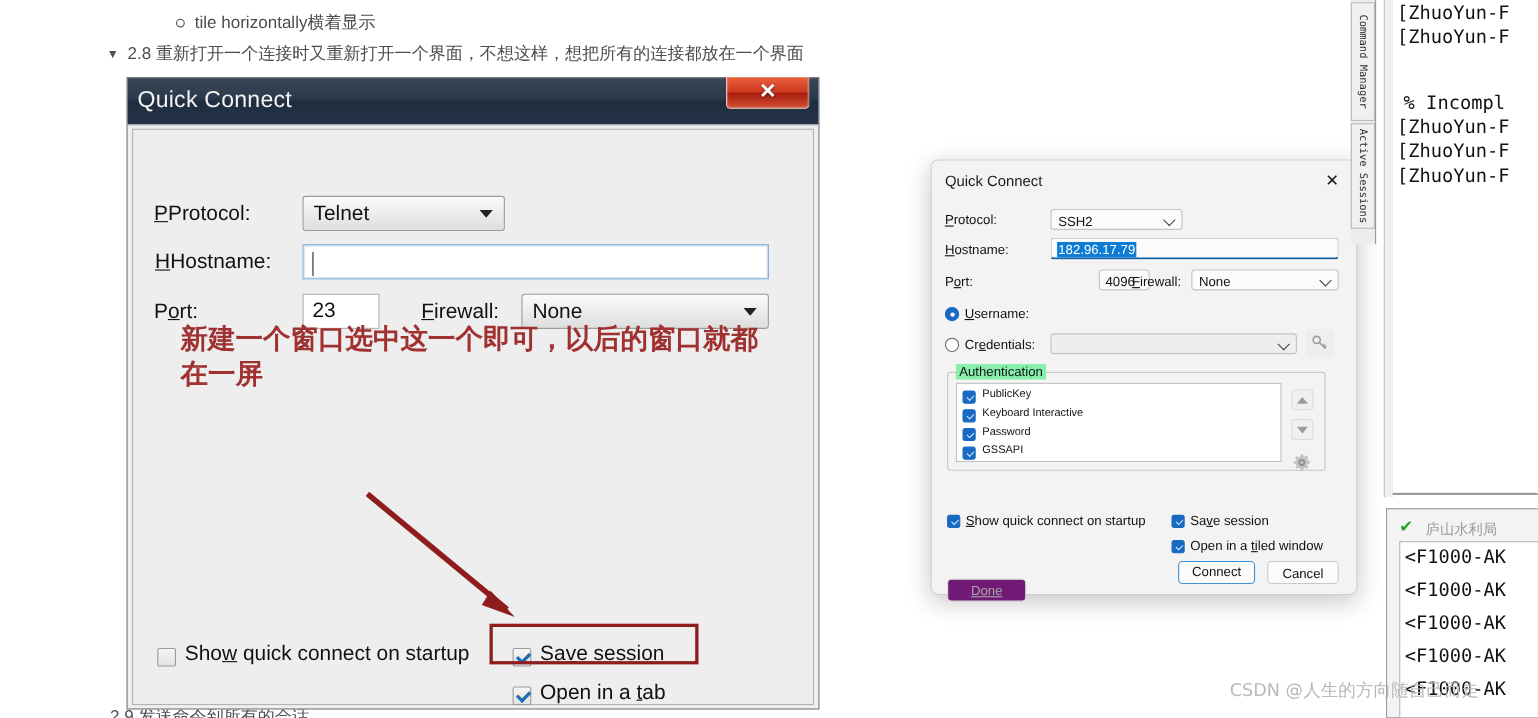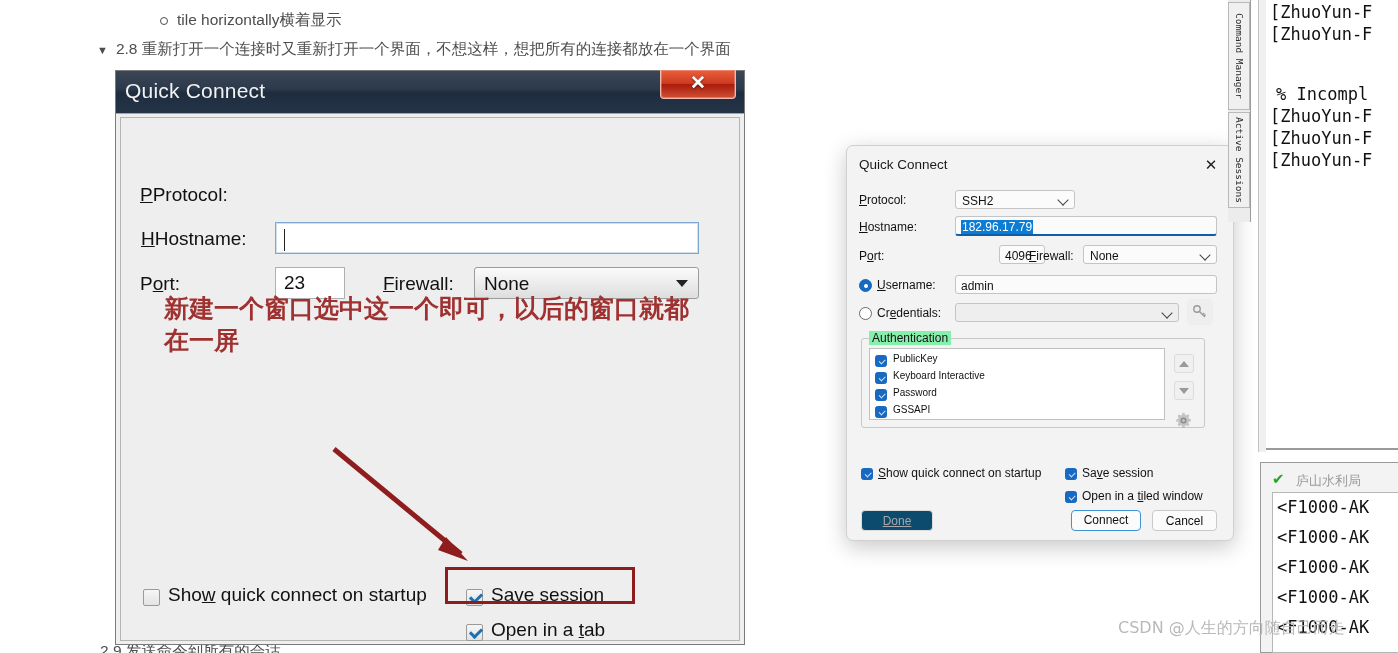--- a/index.html
+++ b/index.html
@@ -154,21 +154,21 @@
   }
   .spin-btn .dn{
     position:absolute;left:50%;top:50%;margin:-3px 0 0 -5px;width:0;height:0;
     border-left:5px solid transparent;border-right:5px solid transparent;border-top:6px solid #9a9a9a;
   }
   .w11-btn{
     background:#fbfbfb;border:1px solid #c9c9c9;border-radius:4px;box-sizing:border-box;
     color:#111;font-size:12px;text-align:center;
   }
   .w11-btn.primary{border:1.4px solid #3f93d4;}
-  .w11-btn.disabled{color:#a7a7a7;background:#0c4a6e;border-color:#dedede;}
+  .w11-btn.disabled{color:#a7a7a7;background:#701a75;border-color:#dedede;margin-top:16px;}
   #vtab-strip{
     left:1228px;top:0;width:22px;height:222px;background:#ececec;border-right:1px solid #9b9b9b;
   }
   .vtab{
     position:absolute;left:0;width:22px;background:#f0f0f0;border:1px solid #b9b9b9;
     box-sizing:border-box;
   }
   .vtab span{
     position:absolute;left:50%;top:50%;transform:translate(-50%,-50%) rotate(90deg);
     white-space:nowrap;font-size:9.5px;color:#2b2b2b;
@@ -227,20 +227,24 @@
     <div class="abs" id="win7-close">
       <div class="x">✕</div>
     </div>
   </div>
 
   <div class="abs" id="win7-body">
 
     <div class="abs w7-label" style="left:19px;top:66px;">
       <u>P</u><span>Protocol:</span>
     </div>
+    <div class="abs w7-combo" style="left:154px;top:60px;width:184px;height:32px;">
+      <span class="txt">Telnet</span>
+      <span class="arrow"></span>
+    </div>
 
     <div class="abs w7-label" style="left:20px;top:110px;">
       <u>H</u><span>Hostname:</span>
     </div>
     <div class="abs w7-text focus" style="left:154px;top:104px;width:424px;height:32px;">
       <span class="val"></span>
       <span class="caret"></span>
     </div>
 
     <div class="abs w7-label" style="left:19px;top:155px;">
@@ -324,23 +328,20 @@
   <div class="abs w11-combo" style="left:236px;top:99px;width:134px;height:19px;">
     <span class="txt">None</span>
     <span class="chev"></span>
   </div>
 
   <div class="abs" style="left:12px;top:132px;">
     <span class="abs w11-radio on" style="left:0;top:1px;"></span>
     <span class="abs w11-label" style="left:18px;top:0;white-space:nowrap;">
       <u>U</u>sername:
     </span>
-  </div>
-  <div class="abs w11-text" style="left:108px;top:129px;width:262px;height:19px;">
-    <span class="val">admin</span>
   </div>
 
   <div class="abs" style="left:12px;top:160px;">
     <span class="abs w11-radio" style="left:0;top:1px;"></span>
     <span class="abs w11-label" style="left:18px;top:0;white-space:nowrap;">
       Cr<u>e</u>dentials:
     </span>
   </div>
   <div class="abs w11-combo" style="left:108px;top:157px;width:224px;height:19px;background:#eee;">
     <span class="txt"></span>

